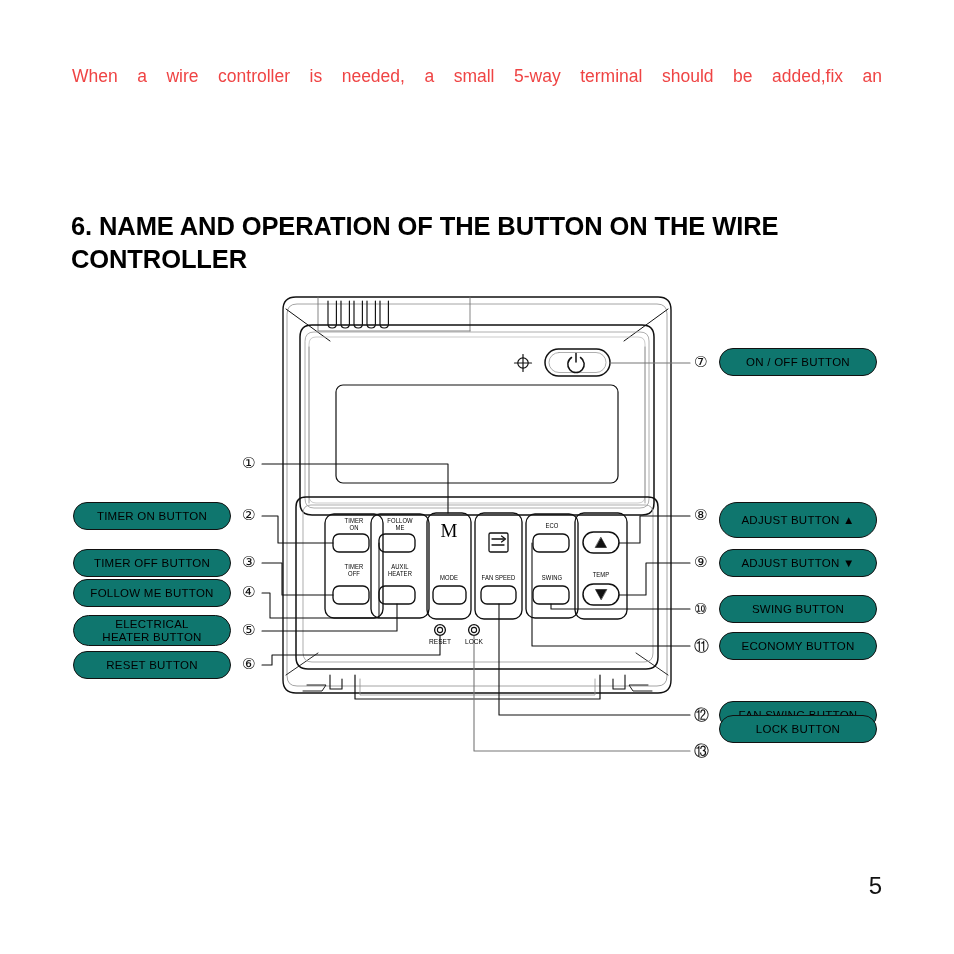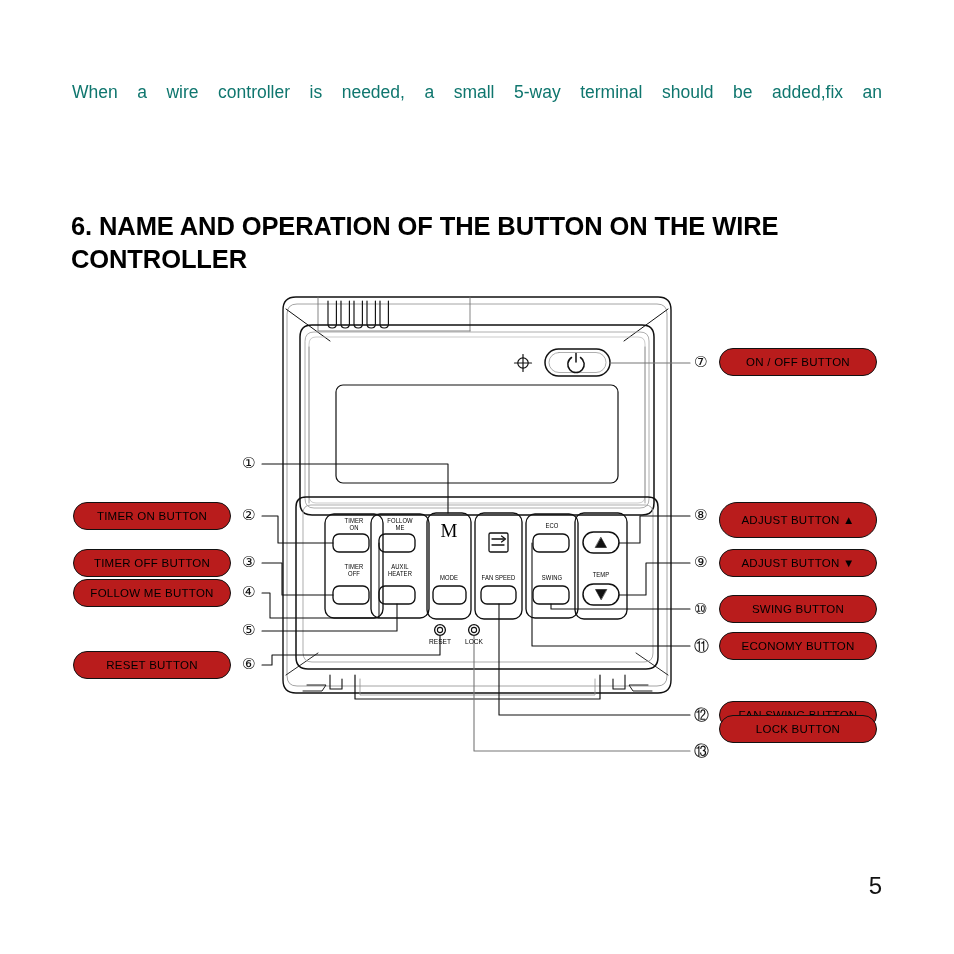--- a/index.html
+++ b/index.html
@@ -13,27 +13,27 @@
     position: relative;
     font-family: "Liberation Sans", sans-serif;
     color: #000000;
     overflow: hidden;
   }
 
   
   #intro-paragraph {
     position: absolute;
     left: 72px;
-    top: 76px;
+    top: 60px;
     width: 810px;
     font-size: 17.5px;
     line-height: 32px;
     text-align: justify;
     text-justify: inter-word;
-    color: #0f766e;
+    color: #ef4444;
   }
   #intro-paragraph > span { display: block; }
   .just-line {
     display: block;
     text-align: justify;
     text-align-last: justify;
     white-space: pre-wrap;
   }
   .last-line {
     display: block;
@@ -75,21 +75,21 @@
     left: 0;
     top: 0;
   }
 
   
   .pill {
     position: absolute;
     box-sizing: border-box;
     border: 1.6px solid #111;
     border-radius: 999px;
-    background: #b91c1c;
+    background: #0f766e;
     display: flex;
     align-items: center;
     justify-content: center;
     text-align: right;
     font-size: 11.5px;
     letter-spacing: 0.25px;
     line-height: 13px;
     color: #000;
     padding: 0 8px;
   }
@@ -310,20 +310,24 @@
   <div class="pill" style="left:73px; top:274px; width:158px; height:28px;">
     <span>TIMER OFF BUTTON</span>
   </div>
   <span class="idx" style="left:242px; top:280px;">③</span>
 
   <div class="pill" style="left:73px; top:304px; width:158px; height:28px;">
     <span>FOLLOW ME BUTTON</span>
   </div>
   <span class="idx" style="left:242px; top:310px;">④</span>
 
+  <div class="pill two-line" style="left:73px; top:340px; width:158px; height:31px; flex-direction:column;">
+    <span>ELECTRICAL</span>
+    <span>HEATER BUTTON</span>
+  </div>
   <span class="idx" style="left:242px; top:348px;">⑤</span>
 
   <div class="pill" style="left:73px; top:376px; width:158px; height:28px;">
     <span>RESET BUTTON</span>
   </div>
   <span class="idx" style="left:242px; top:382px;">⑥</span>
 
   <span class="idx" style="left:694px; top:80px;">⑦</span>
   <div class="pill" style="left:719px; top:73px; width:158px; height:28px;">
     <span>ON / OFF BUTTON</span>

